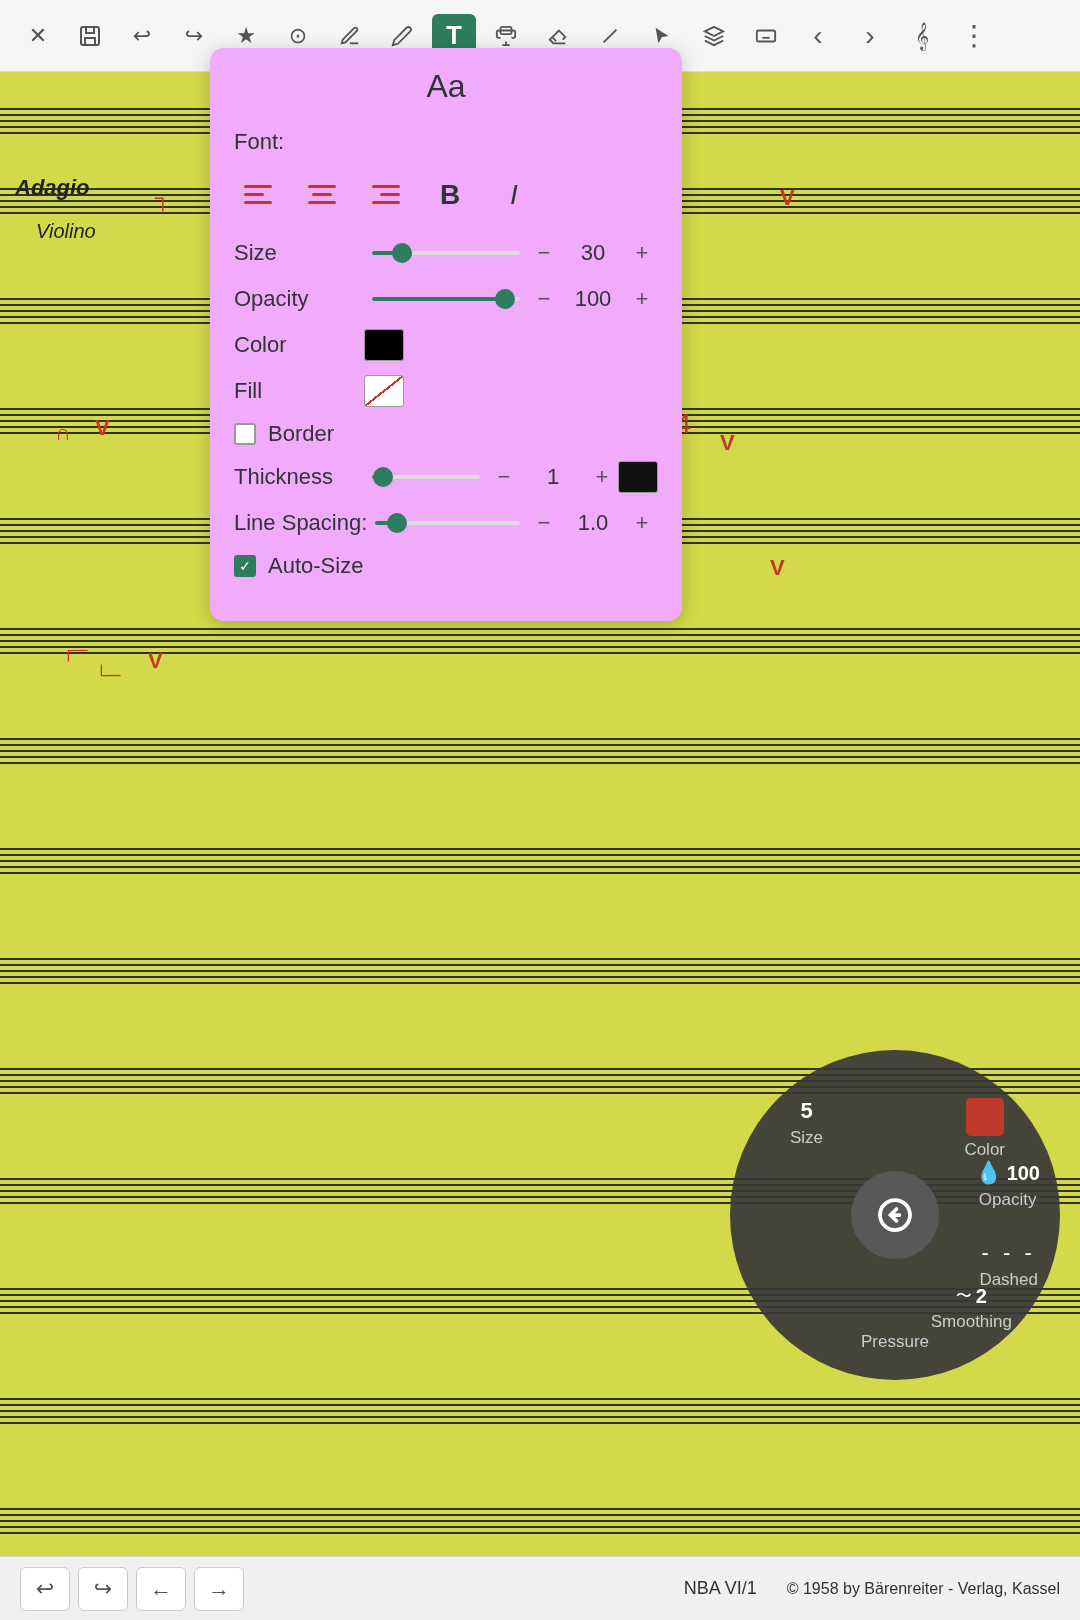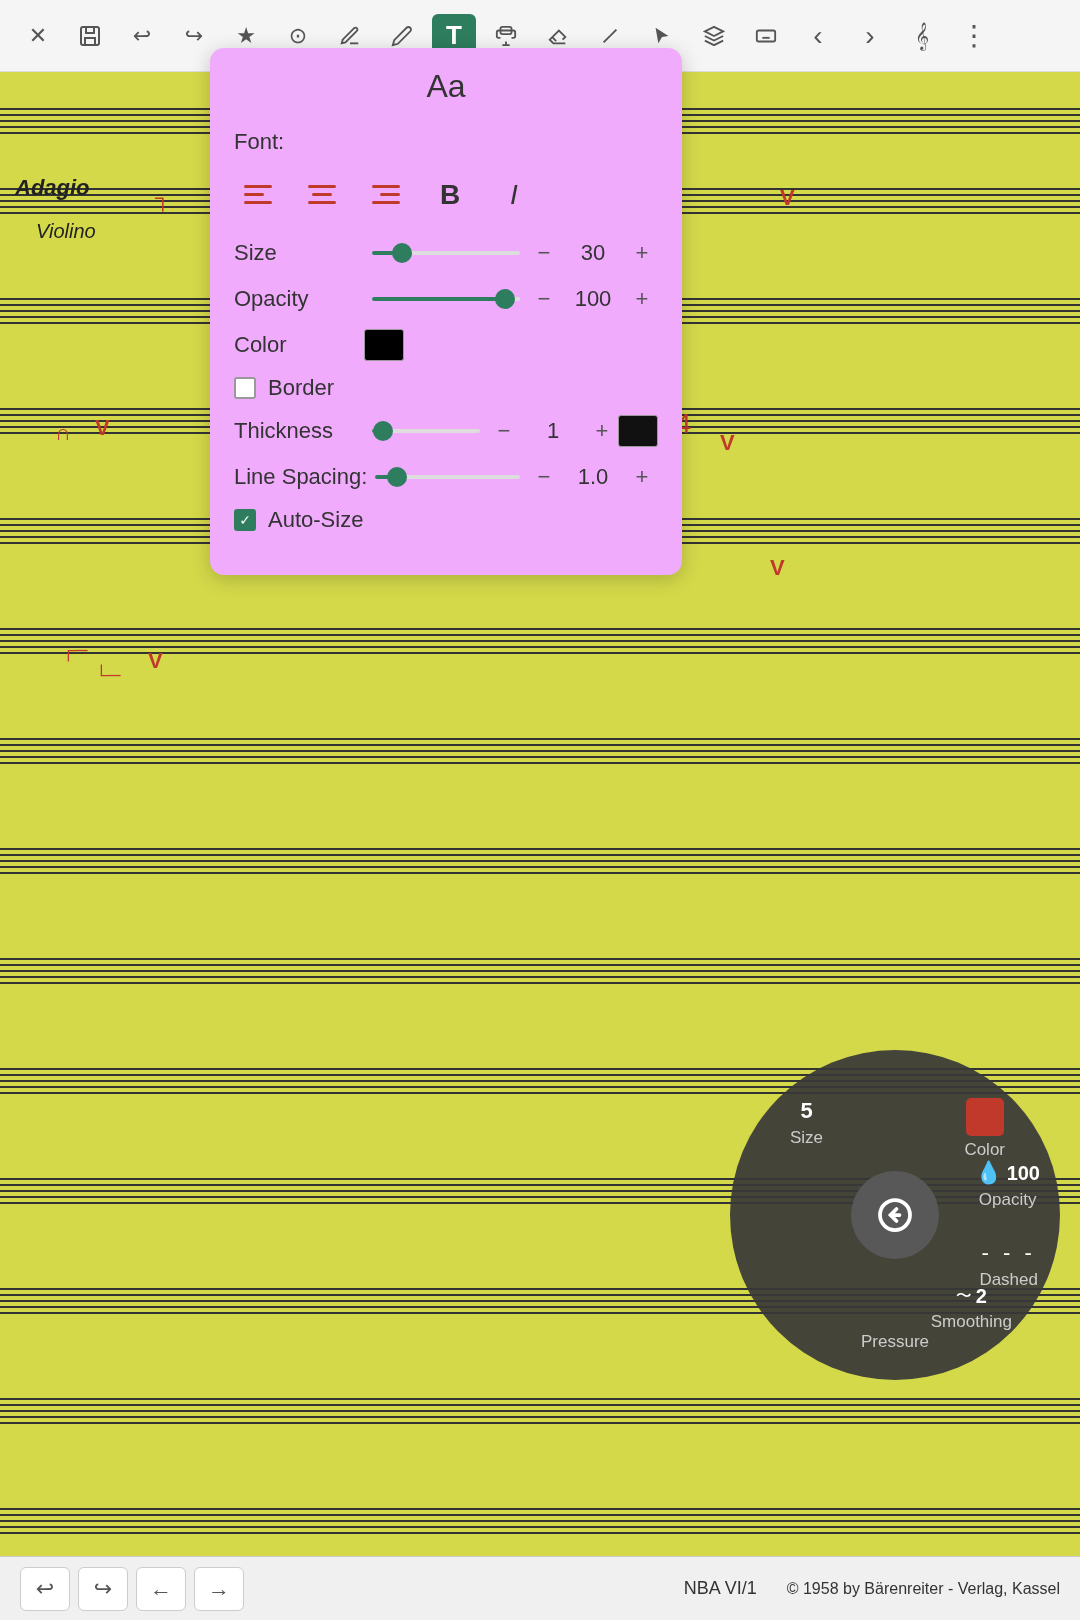--- a/index.html
+++ b/index.html
@@ -508,20 +508,24 @@
       <div class="stepper-val">100</div>
       <div class="stepper-btn">+</div>
     </div>
   </div>
 
   <div class="panel-row">
     <span class="row-label">Color</span>
     <div class="color-swatch black"></div>
   </div>
 
+  <div class="panel-row">
+    <span class="row-label">Fill</span>
+    <div class="fill-swatch"></div>
+  </div>
 
   <div class="checkbox-row">
     <div class="checkbox"></div>
     <span class="checkbox-label">Border</span>
   </div>
 
   <div class="panel-row">
     <span class="row-label">Thickness</span>
     <div class="slider-track" style="flex:1;margin:0 8px;">
       <div class="slider-fill" style="width:10%;"></div>

